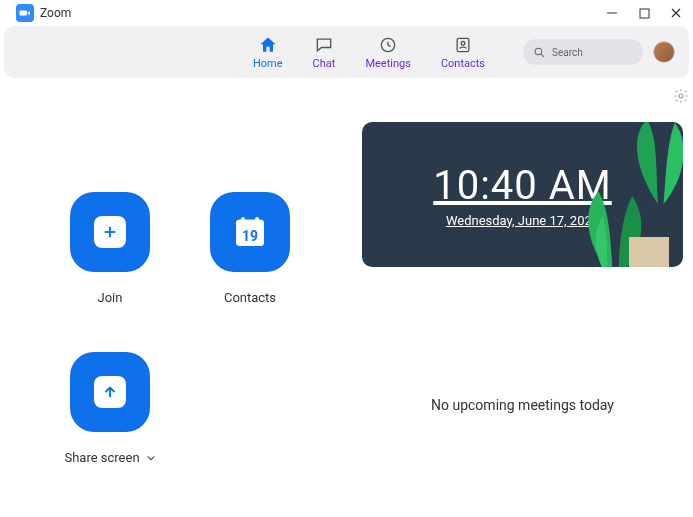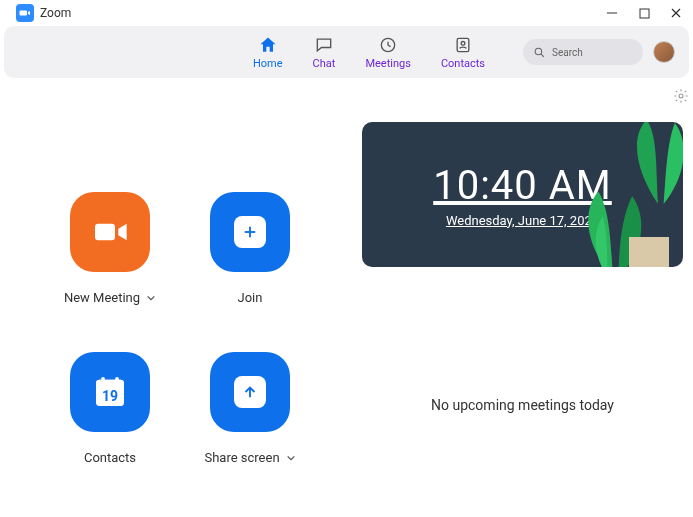--- a/index.html
+++ b/index.html
@@ -135,34 +135,20 @@
       <circle cx="12" cy="12" r="3"></circle>
       <path d="M12 2v3M12 19v3M4.2 4.2l2.1 2.1M17.7 17.7l2.1 2.1M2 12h3M19 12h3M4.2 19.8l2.1-2.1M17.7 6.3l2.1-2.1"></path>
     </svg>
 </div>
 
 <div class="main">
 
   <div class="actions-panel">
     <div class="action-grid">
 
-      <div class="action-cell">
-        <div class="action-btn btn-orange">
-          <svg width="40" height="40" viewBox="0 0 24 24" fill="#fff">
-              <rect x="3" y="7" width="12" height="10" rx="2"></rect>
-              <path d="M17 10l5-3v10l-5-3z"></path>
-            </svg>
-        </div>
-        <div class="action-label-row">
-          <span>New Meeting</span>
-          <svg width="10" height="10" viewBox="0 0 12 12">
-              <path d="M2 4l4 4 4-4" fill="none" stroke="#555" stroke-width="1.5"></path>
-            </svg>
-        </div>
-      </div>
 
       <div class="action-cell">
         <div class="action-btn btn-blue">
           <div style="width:32px;height:32px;background:#fff;border-radius:8px;display:flex;align-items:center;justify-content:center;">
             <svg width="18" height="18" viewBox="0 0 24 24">
                 <line x1="12" y1="5" x2="12" y2="19" stroke="#0E71EB" stroke-width="2.5"></line>
                 <line x1="5" y1="12" x2="19" y2="12" stroke="#0E71EB" stroke-width="2.5"></line>
               </svg>
           </div>
         </div>

